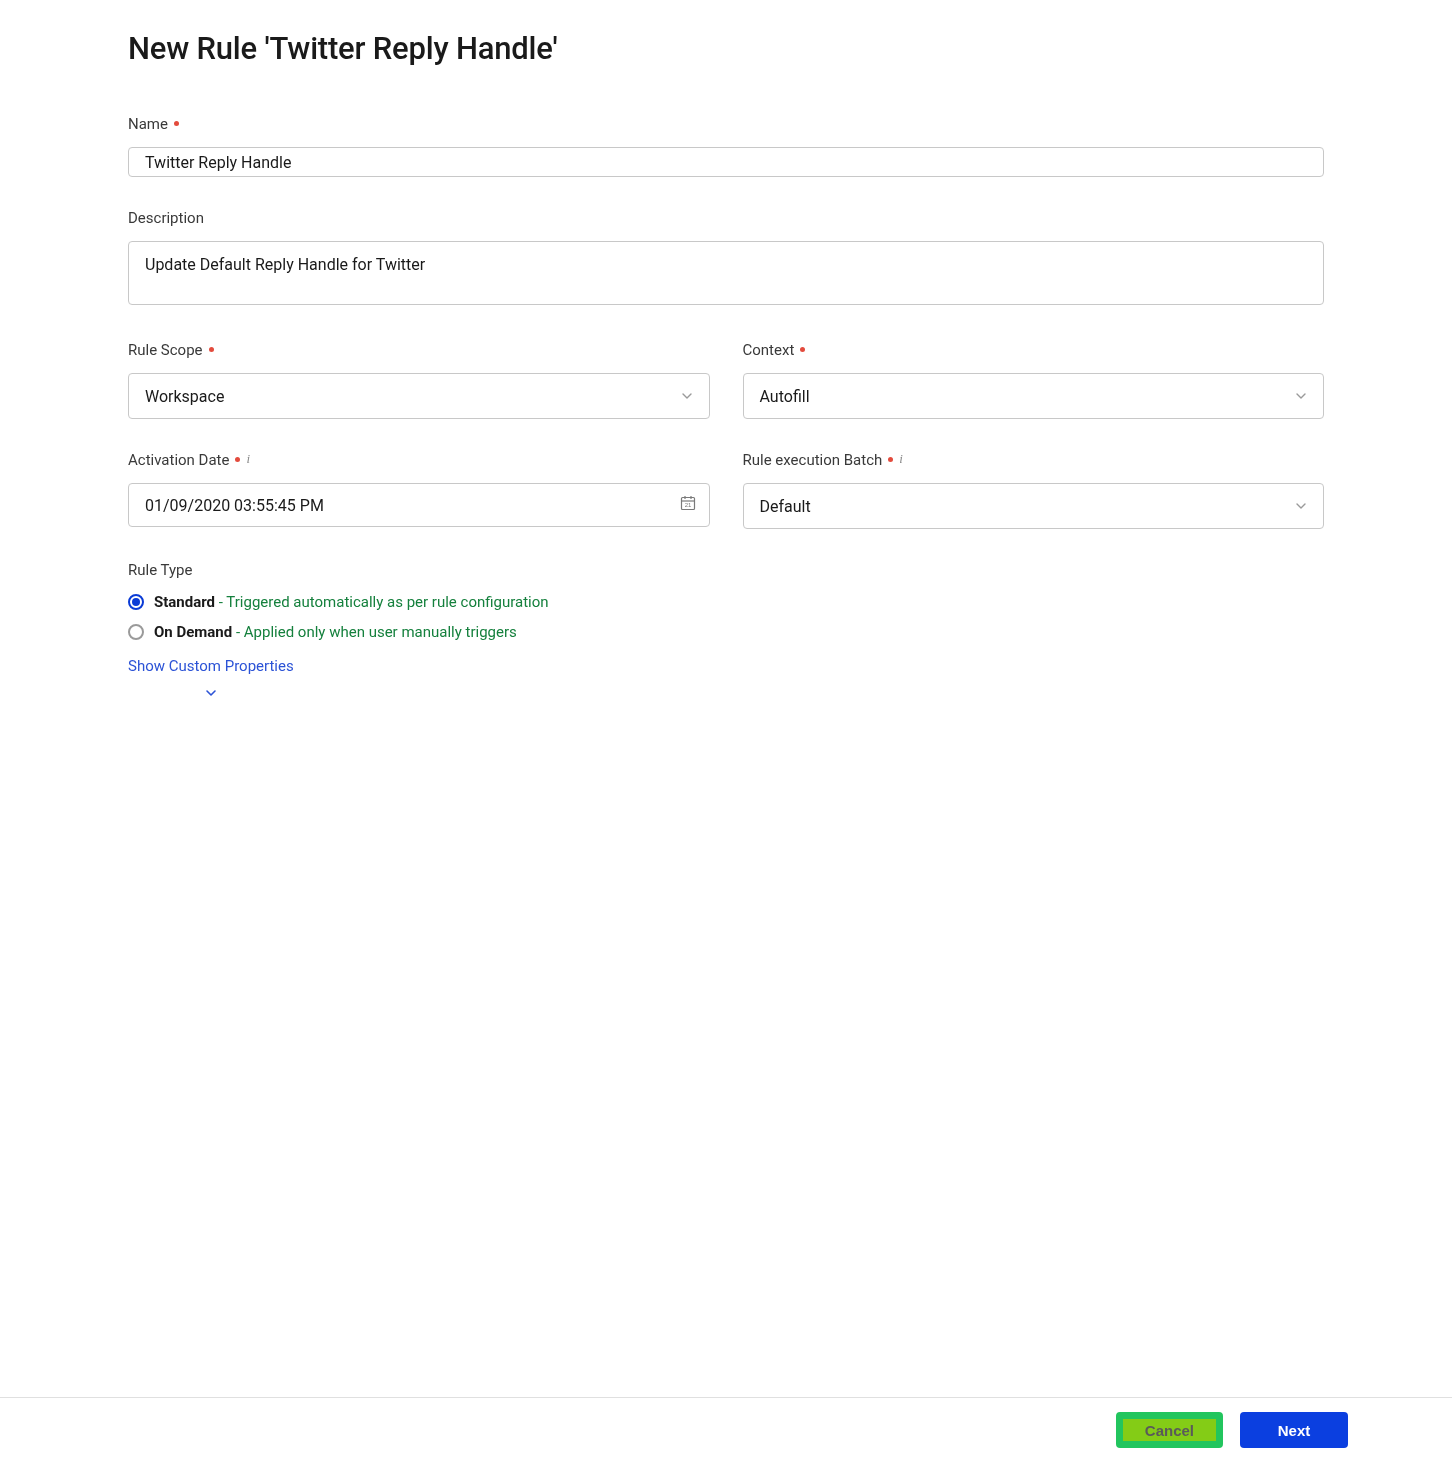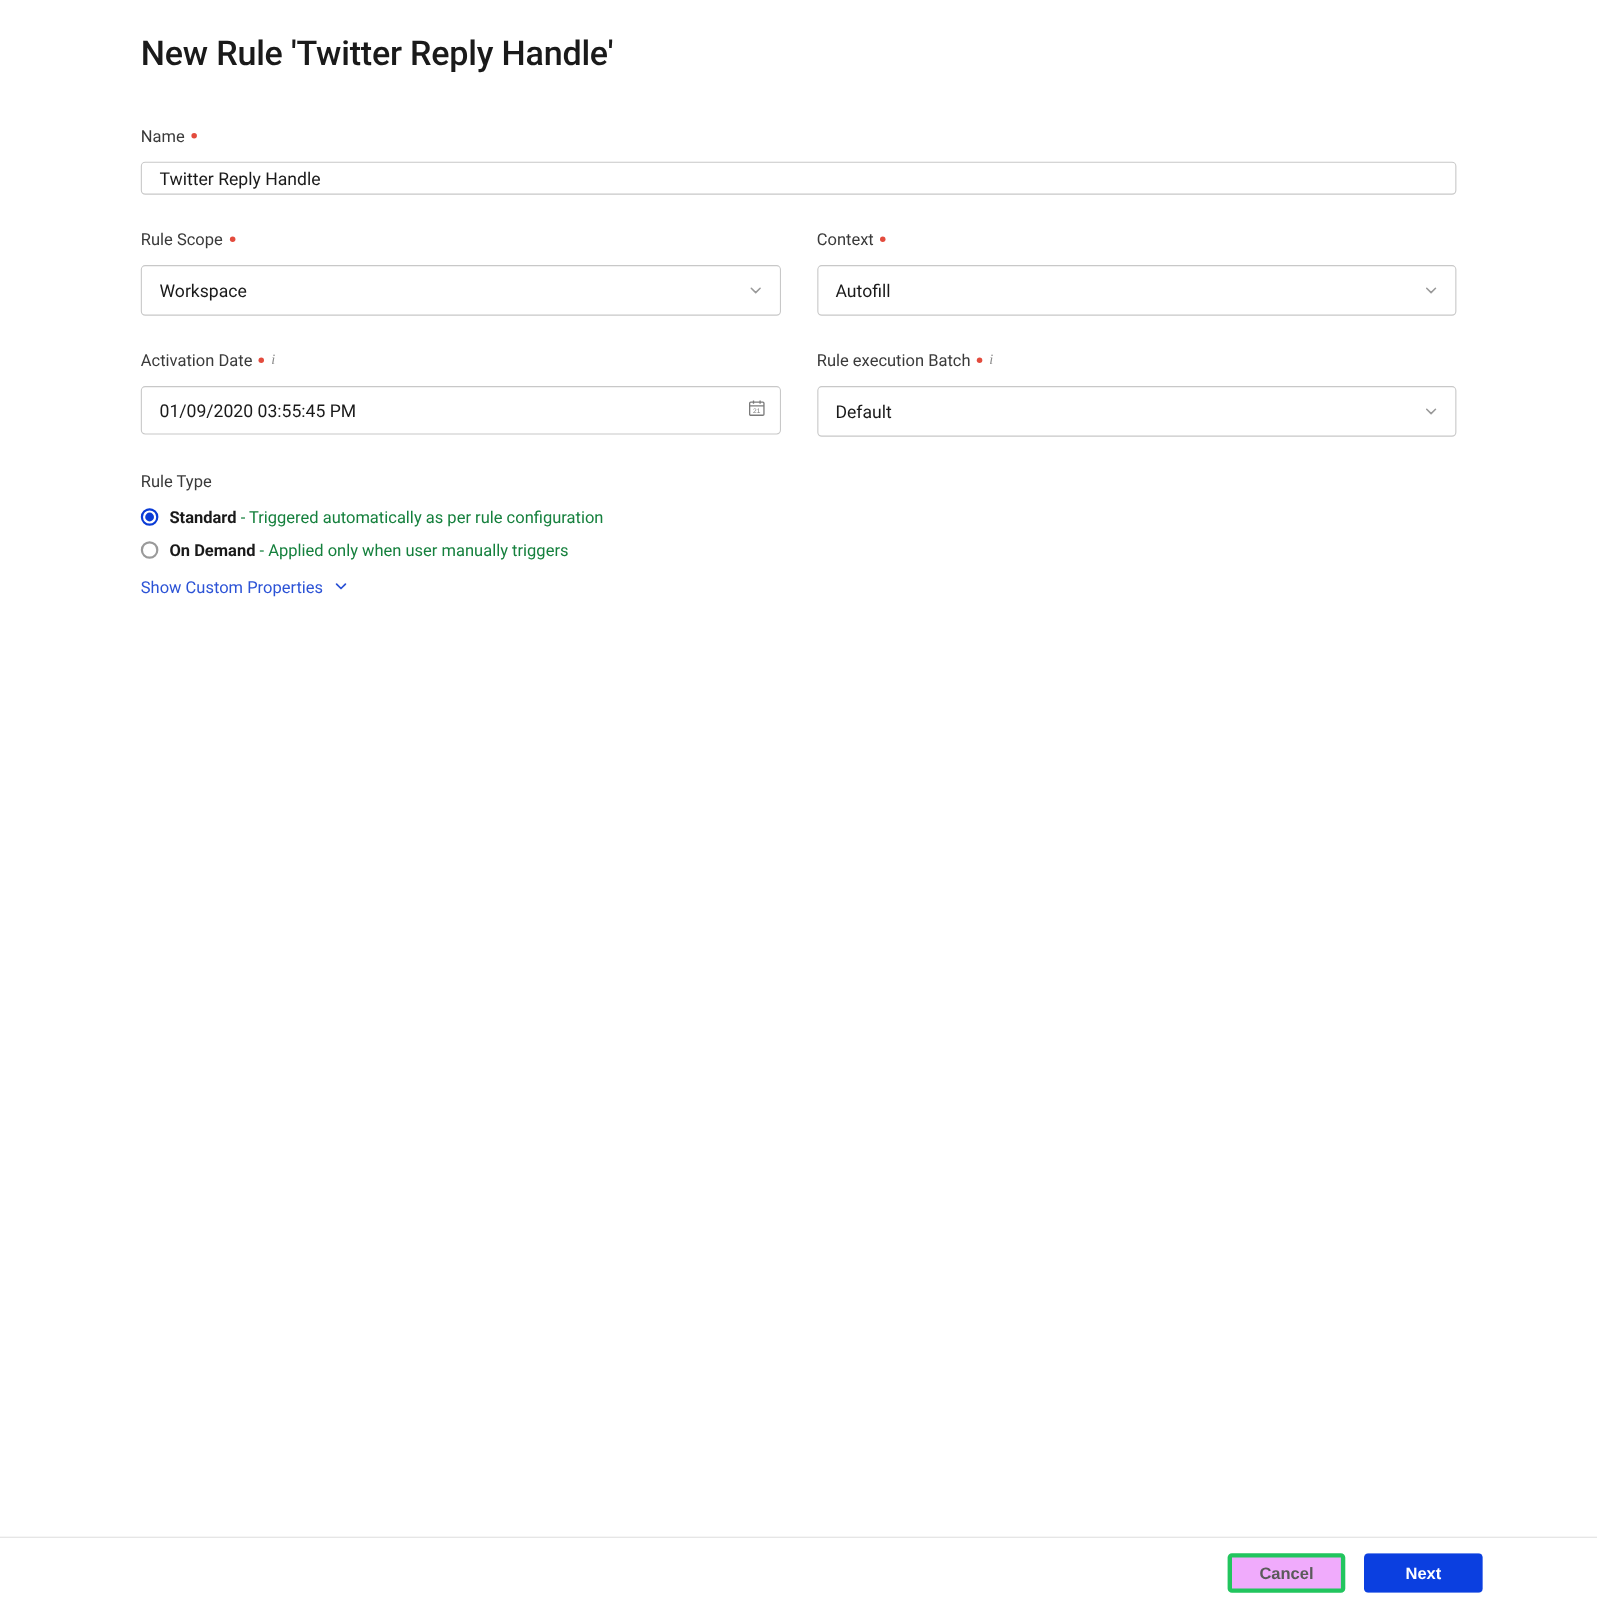--- a/index.html
+++ b/index.html
@@ -136,20 +136,21 @@
   .opt-title { font-weight: 700; }
   .opt-desc { color: #15803d; }
   .custom-props {
     display: inline-flex;
     align-items: center;
     gap: 10px;
     color: #2c53d6;
     font-size: 15px;
     cursor: pointer;
     margin-top: 4px;
+    flex-direction: column;
   }
   .footer {
     border-top: 1px solid #e0e0e0;
     padding: 14px 104px;
     display: flex;
     justify-content: flex-end;
     gap: 17px;
   }
   .btn {
     height: 36px;
@@ -157,22 +158,22 @@
     border-radius: 4px;
     font-size: 15px;
     font-weight: 600;
     cursor: pointer;
     display: inline-flex;
     align-items: center;
     justify-content: center;
     border: 1px solid transparent;
   }
   .btn-secondary {
-    background: #f0abfc;
-    border: 4px solid #22c55e;
+    background: #84cc16;
+    border: 7px solid #22c55e;
     color: #5a5a5a;
     min-width: 107px;
   }
   .btn-primary {
     background: #0b3fe0;
     color: #fff;
     min-width: 108px;
   }
 </style>
 </head>
@@ -185,20 +186,26 @@
     
     <div class="field">
       <div class="field-label">
         <span>Name</span>
         <span class="req-dot"></span>
       </div>
       <input class="text-input" type="text" value="Twitter Reply Handle" style="">
     </div>
 
     
+    <div class="field">
+      <div class="field-label">
+        <span>Description</span>
+      </div>
+      <textarea class="textarea-input" style="">Update Default Reply Handle for Twitter</textarea>
+    </div>
 
     
     <div class="row-2">
       <div class="field">
         <div class="field-label">
           <span>Rule Scope</span>
           <span class="req-dot"></span>
         </div>
         <div class="select-input">
           <span>Workspace</span>

